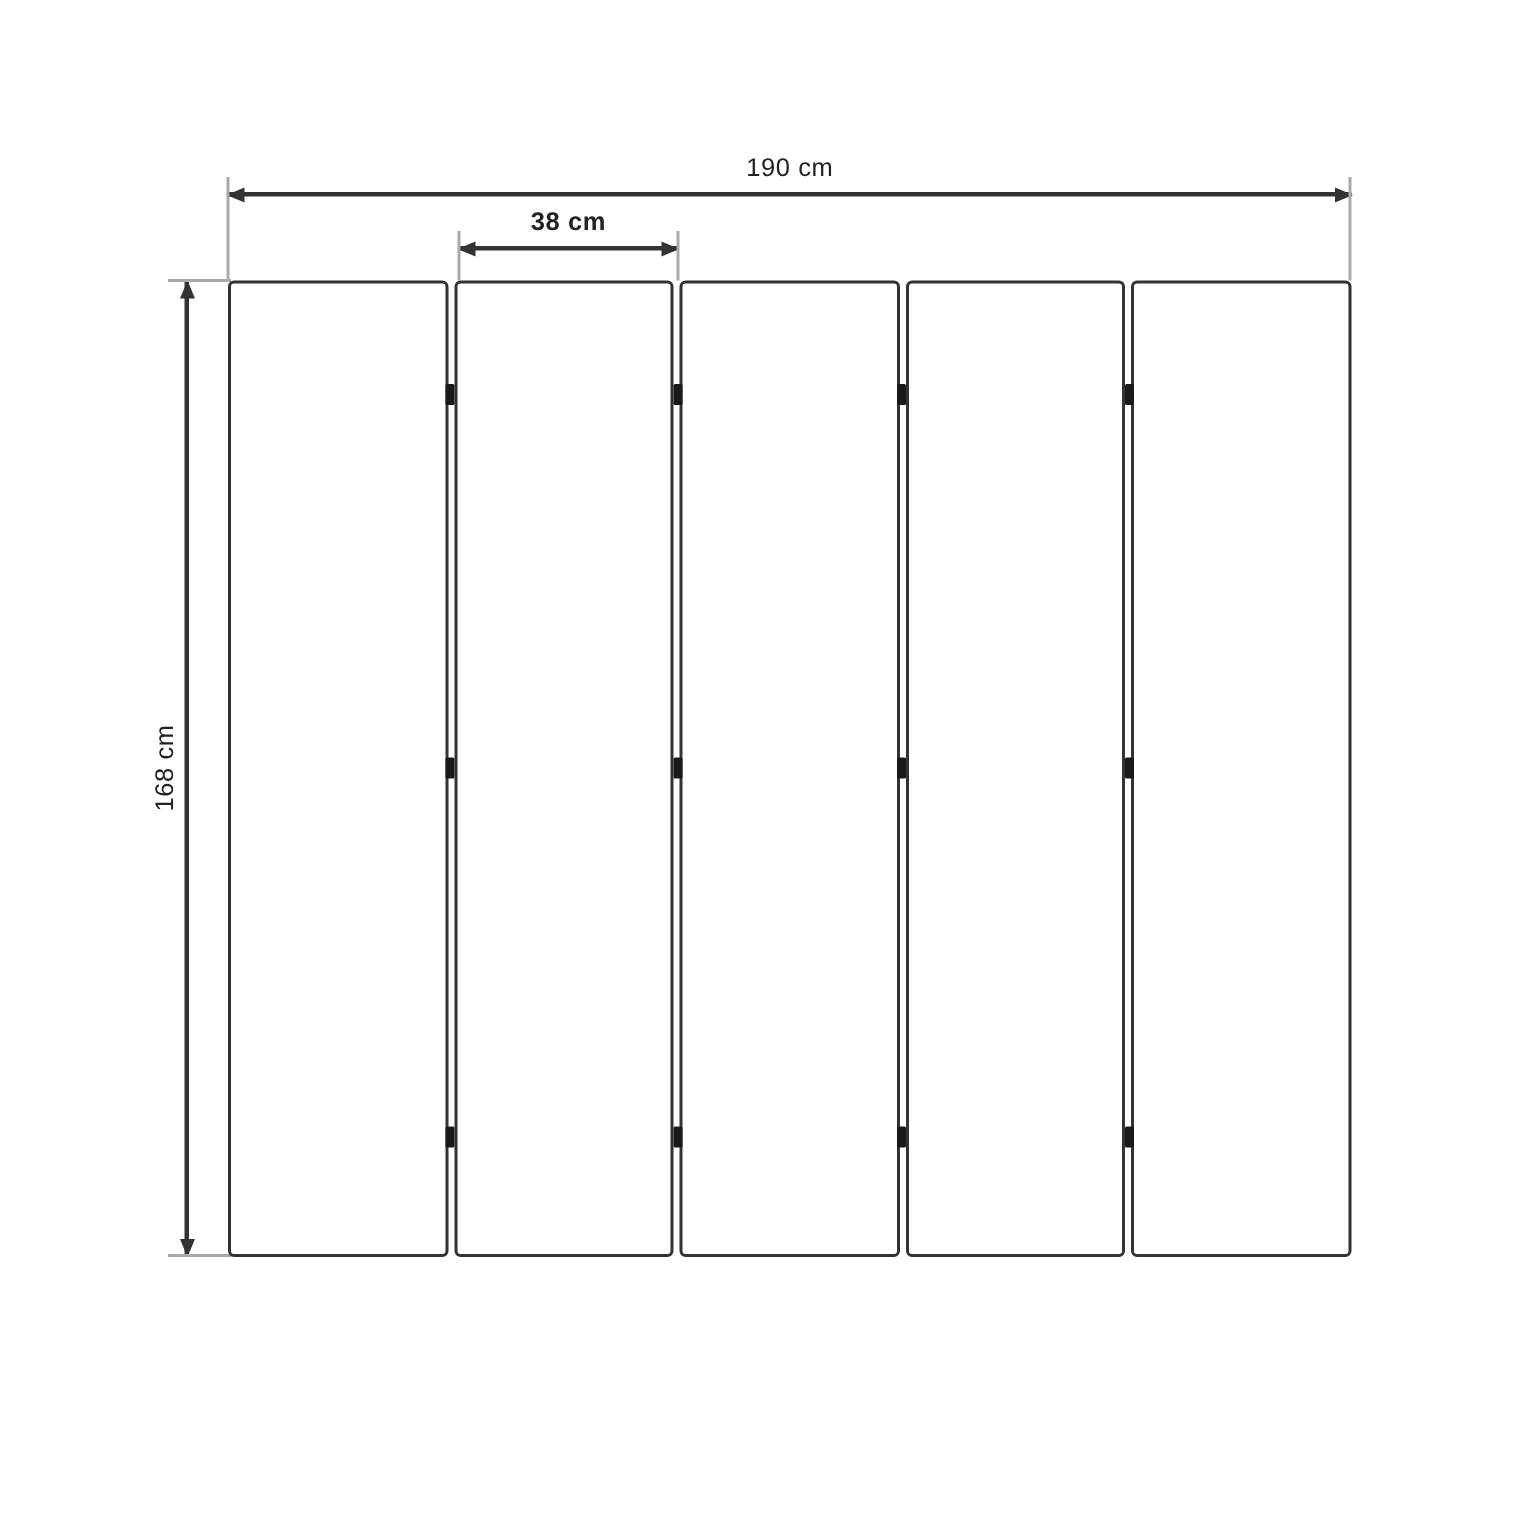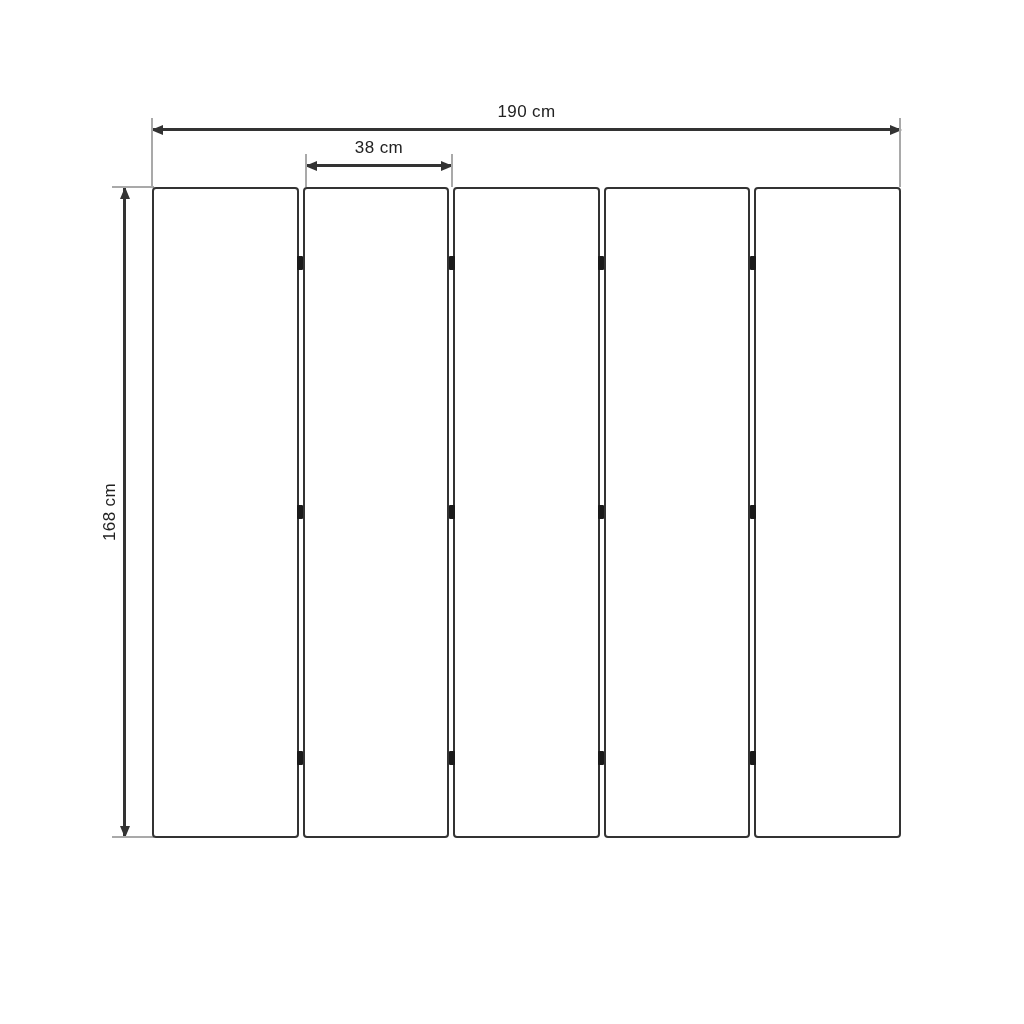--- a/index.html
+++ b/index.html
@@ -51,21 +51,21 @@
   .hinge{position:absolute;width:6px;height:14px;background:var(--hinge);
     border-radius:1px;transform:translate(-50%,-50%);}
 
   
   #dim-total{left:152px;top:128px;width:749px;}
   #label-total{left:152px;top:102px;width:749px;}
   #ext-total-left{left:151px;top:118px;height:69px;}
   #ext-total-right{left:899px;top:118px;height:69px;}
 
   #dim-panel{left:306px;top:164px;width:146px;}
-  #label-panel{left:306px;top:138px;width:146px;}
+  #label-panel{left:306px;top:138px;width:146px;font-weight:bold;}
   #ext-panel-left{left:305px;top:154px;height:33px;}
   #ext-panel-right{left:451px;top:154px;height:33px;}
 
   #dim-height{left:123px;top:188px;height:649px;}
   #label-height{left:110px;top:512px;}
   #ext-height-top{left:112px;top:186px;width:42px;}
   #ext-height-bottom{left:112px;top:836px;width:42px;}
 </style>
 </head>
 <body>

